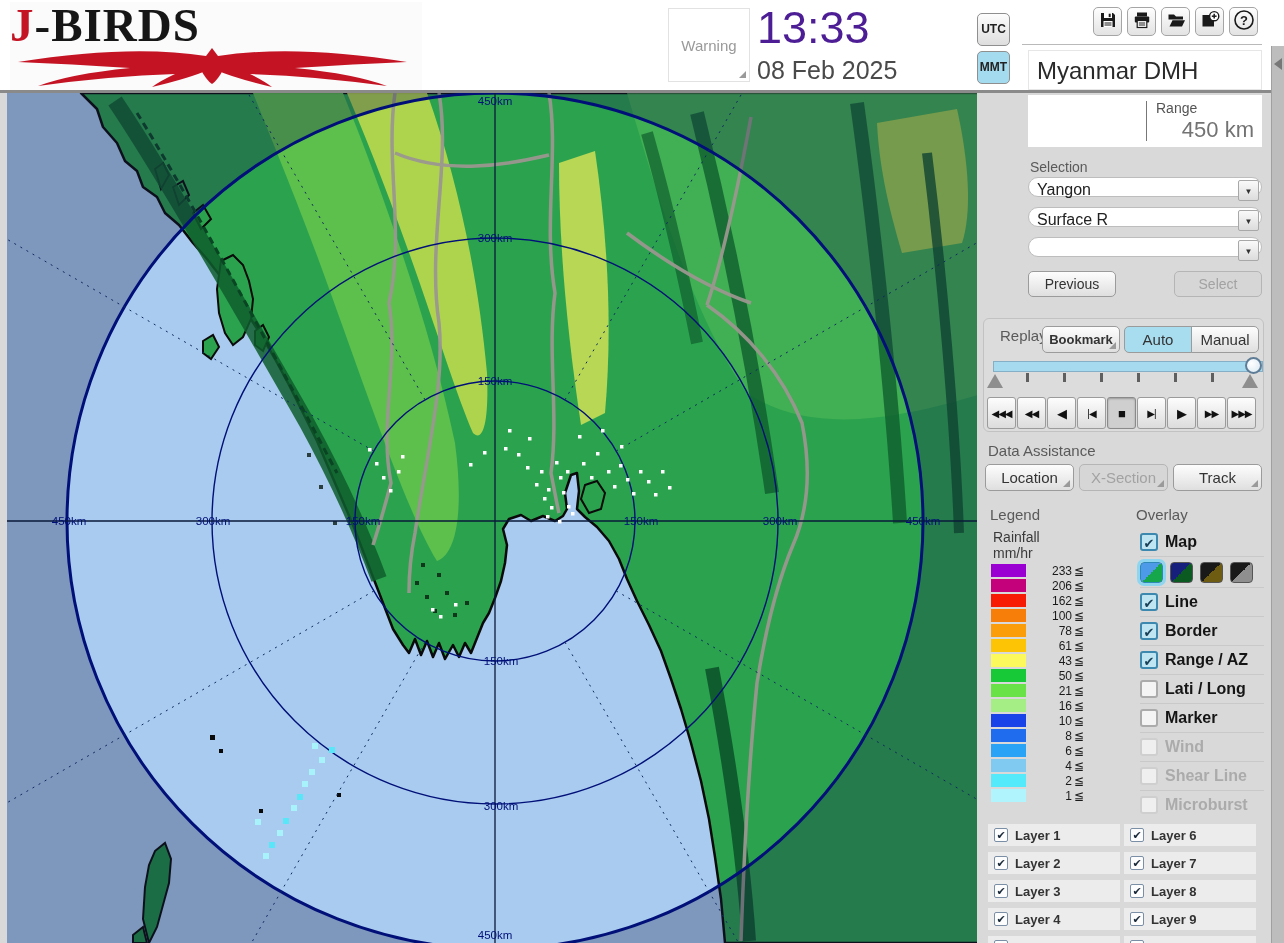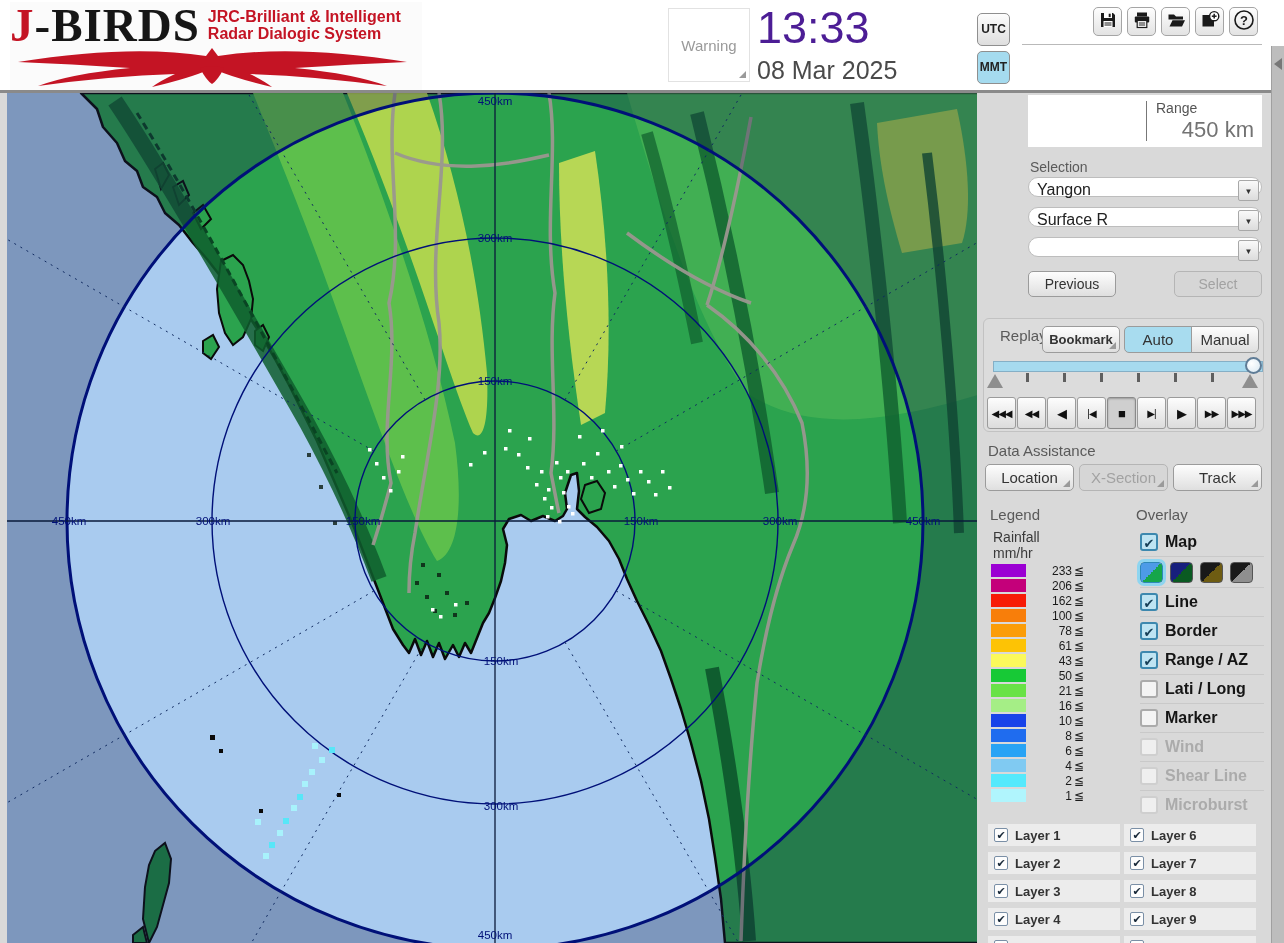--- a/index.html
+++ b/index.html
@@ -125,32 +125,32 @@
   .layer-check { width:14px; height:14px; background:#FDFDFD; border:1px solid #7A8FA6;
     border-radius:2px; font-size:11px; line-height:13px; text-align:center; color:#1A2A3A;
     margin-right:7px; cursor:pointer; }
   .layer-label { font-size:13px; font-weight:bold; color:#333; }
 </style>
 </head>
 <body>
 
 <div id="header">
   <div id="logo">
-    <span class="logo-title"><span class="logo-j">J</span><span>-BIRDS</span></span><span class="logo-sub"><div>JRC-Brilliant &amp; Intelligent</div><div>Radar  Dialogic  System</div></span>
+    <span class="logo-title"><span class="logo-j">J</span><span>-BIRDS</span></span>
     <svg id="eagle" width="405" height="44" viewBox="0 0 405 44">
       <path fill="#C41424" d="M202,2 L196,10 Q120,-2 8,16 Q60,18 120,22 Q60,28 28,40 Q100,30 165,28 Q150,35 142,41 Q180,32 198,24 L202,30 L206,24 Q224,32 262,41 Q254,35 240,28 Q305,30 377,40 Q345,28 285,22 Q345,18 397,16 Q285,-2 208,10 Z"></path>
       <path fill="#C41424" d="M190,22 Q202,18 214,22 Q208,34 202,38 Q196,34 190,22 Z"></path>
     </svg>
   </div>
 
   <div id="warning-box" class="fold">
     <span>Warning</span>
   </div>
   <div id="clock-time">13:33</div>
-  <div id="clock-date">08 Mar 2025</div>
+  <div id="clock-date">08 Feb 2025</div>
 
   <div id="utc-btn" class="tz-btn">UTC</div>
   <div id="mmt-btn" class="tz-btn">MMT</div>
 
   <div id="toolbar">
       <div class="tool-btn">
         <span><svg width="20" height="20" viewBox="0 0 20 20">
             <path fill="#1A1A1A" d="M3,3 h12 l2,2 v12 h-14 Z"></path>
             <rect x="6" y="3" width="8" height="5" fill="#FFF"></rect>
             <rect x="10.7" y="3.7" width="2" height="3.4" fill="#1A1A1A"></rect>
@@ -183,20 +183,23 @@
           </svg></span>
       </div>
       <div class="tool-btn">
         <span><svg width="22" height="22" viewBox="0 0 22 22">
             <circle cx="11" cy="11" r="9" fill="none" stroke="#1A1A1A" stroke-width="1.6"></circle>
             <text x="11" y="15.5" font-size="13" font-weight="bold" text-anchor="middle" fill="#1A1A1A" font-family="Liberation Sans, sans-serif">?</text>
           </svg></span>
       </div>
     </div>
   <div id="hdr-sep"></div>
+  <div id="station-box">
+    <span>Myanmar DMH</span>
+  </div>
 </div>
 
 <div id="map-wrap">
 <svg id="map-svg" width="977" height="850" viewBox="0 0 977 850">
 
   <rect x="0" y="0" width="977" height="850" fill="#A9CBEF"></rect>
 
   <g>
   <path fill="#2BA34E" stroke="#0A0A0A" stroke-width="2.5" stroke-linejoin="round" d="
     M74,0 L90,16 96,34 110,50 118,68 130,78 136,94 150,104 158,120 172,132 186,150

